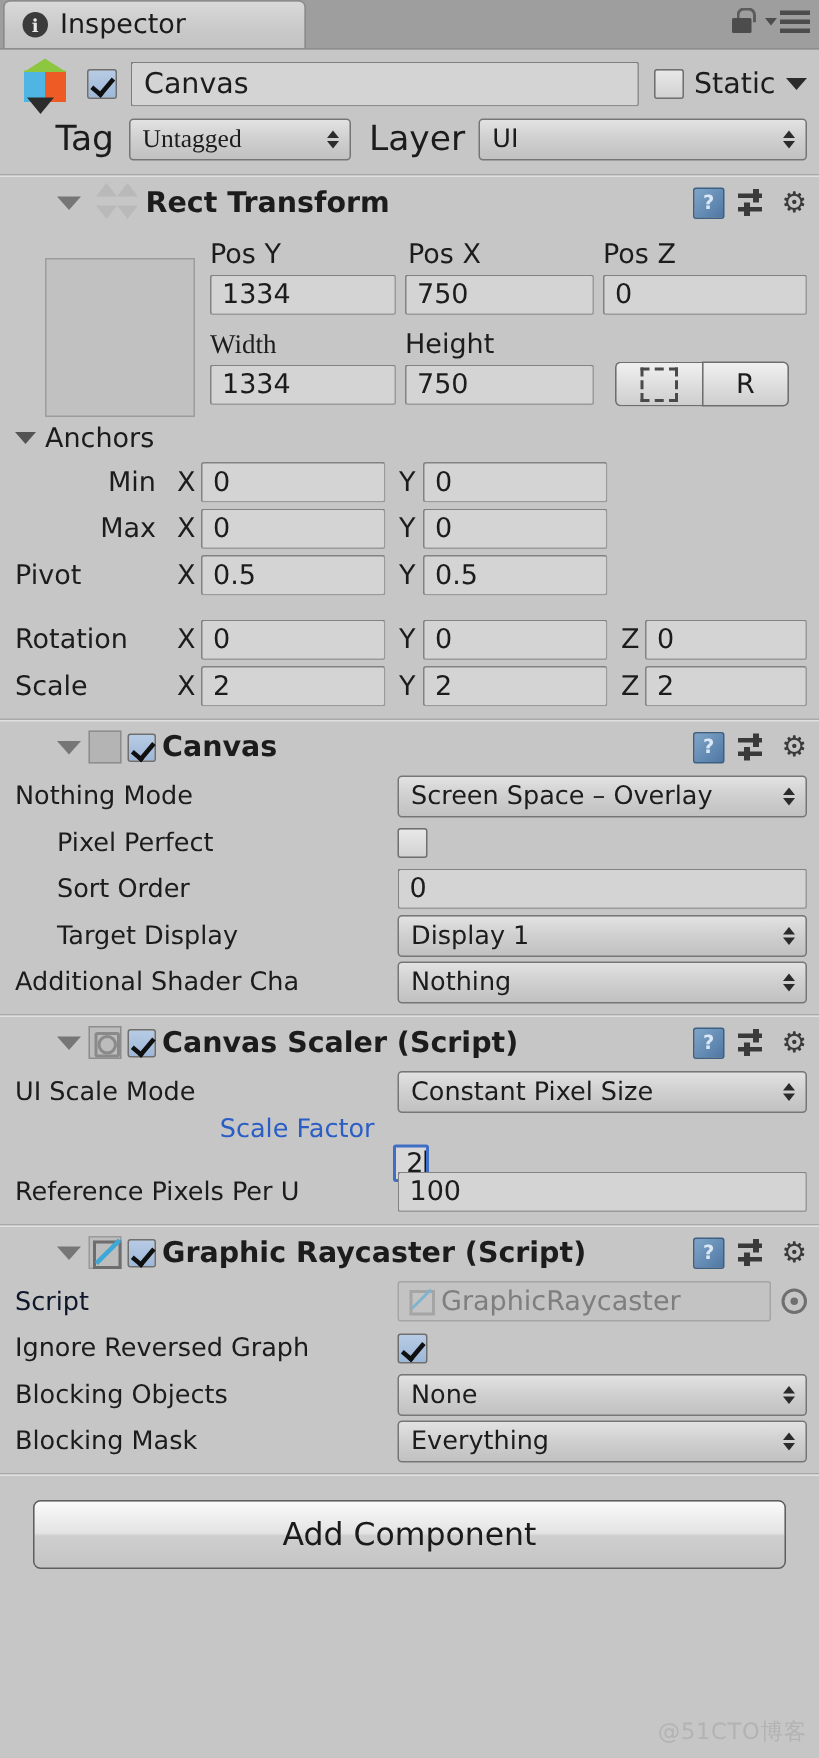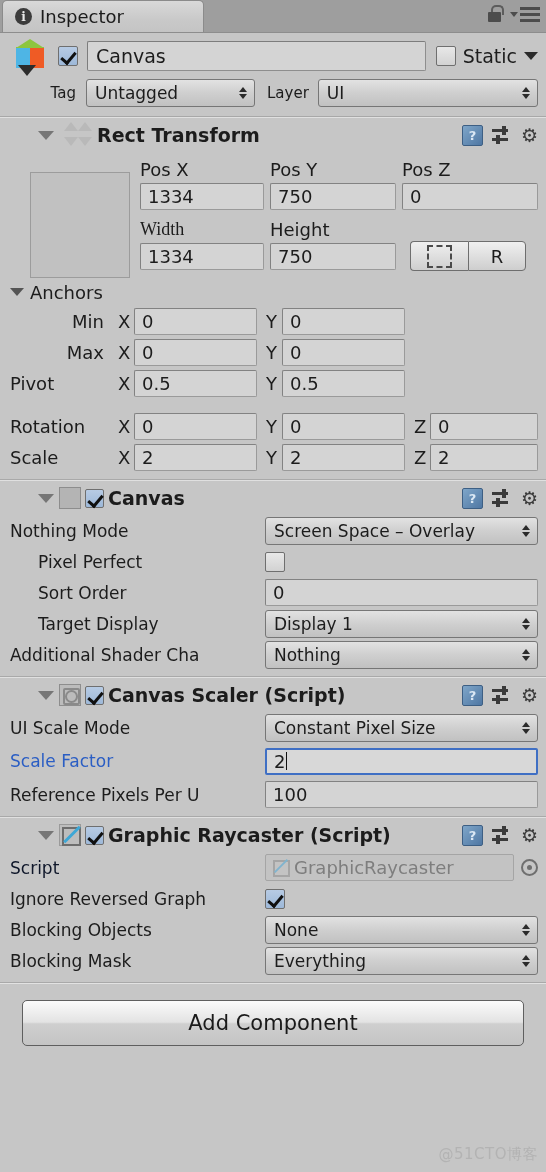--- a/index.html
+++ b/index.html
@@ -126,21 +126,21 @@
     font-size: 19px; box-sizing: border-box;
   }
   .static-wrap { display: flex; align-items: center; gap: 7px; margin-left: 10px; flex: none; }
   .static-label { font-size: 19px; }
   .caret-down {
     width: 0; height: 0;
     border-left: 7px solid transparent; border-right: 7px solid transparent;
     border-top: 8px solid #2b2b2b;
   }
   .go-row2 { display: flex; align-items: center; height: 30px; margin-top: 5px; }
-  .lbl { font-size: 15px; }
+  .lbl { font-size: 23px; }
   .popup {
     background: linear-gradient(to bottom,#e2e2e2 0%,#cfcfcf 50%,#c1c1c1 100%);
     border: 1px solid #767676; border-radius: 3px;
     height: 28px; display: flex; align-items: center;
     padding: 0 4px 0 8px; box-sizing: border-box;
     font-size: 17px; position: relative;
   }
   .popup .txt { flex: 1 1 auto; overflow: hidden; white-space: nowrap; }
   .updown {
     width: 9px; flex: none; display: flex; flex-direction: column;
@@ -335,21 +335,21 @@
     <span class="cb on"></span>
     <span class="name-field">Canvas</span>
     <span class="static-wrap">
       <span class="cb"></span>
       <span class="static-label">Static</span>
       <span class="caret-down"></span>
     </span>
   </div>
   <div class="go-row2">
     <span class="lbl" style="width:78px;text-align:right;padding-right:10px;box-sizing:border-box;">Tag</span>
-    <span class="popup" style="width:169px;">
+    <span class="popup" style="width:148px;font-family:Liberation Serif, serif;">
       <span class="txt">Untagged</span>
       <span class="updown">
           <span class="u"></span>
           <span class="d"></span>
         </span>
     </span>
     <span class="lbl" style="padding:0 9px 0 12px;">Layer</span>
     <span class="popup" style="flex:1 1 auto;">
       <span class="txt">UI</span>
       <span class="updown">
@@ -379,22 +379,22 @@
           <i class="k2"></i>
         </span>
       <span class="gear-icon">⚙</span>
     </span>
   </div>
 
   <div class="rt-grid">
     <div class="rt-preview"></div>
     <div class="rt-right">
       <div class="rt-labels">
+        <span class="colhdr" style="width:132px;">Pos Y</span>
         <span class="colhdr" style="width:130px;">Pos X</span>
-        <span class="colhdr" style="width:132px;">Pos Y</span>
         <span class="colhdr">Pos Z</span>
       </div>
       <div class="rt-fields">
         <span class="fld" style="width:124px;">1334</span>
         <span class="fld" style="width:126px;">750</span>
         <span class="fld" style="flex:1 1 auto;">0</span>
       </div>
       <div class="rt-labels">
         <span class="colhdr" style="width:130px;font-family:Liberation Serif, serif;">Width</span>
         <span class="colhdr" style="width:132px;">Height</span>
@@ -540,21 +540,21 @@
   <div class="row">
     <span style="width:255px;">UI Scale Mode</span>
     <span class="popup" style="flex:1 1 auto;">
       <span class="txt">Constant Pixel Size</span>
       <span class="updown">
           <span class="u"></span>
           <span class="d"></span>
         </span>
     </span>
   </div>
-  <div class="row" style="height:36px;">
+  <div class="row" style="height:36px;flex-direction:column;">
     <span class="blue-label" style="width:255px;">Scale Factor</span>
     <span class="fld focus" style="flex:1 1 auto;">
       <span>2</span>
         <span class="caret-bar"></span>
     </span>
   </div>
   <div class="row">
     <span style="width:255px;overflow:hidden;white-space:nowrap;">Reference Pixels Per U</span>
     <span class="fld" style="flex:1 1 auto;">100</span>
   </div>

